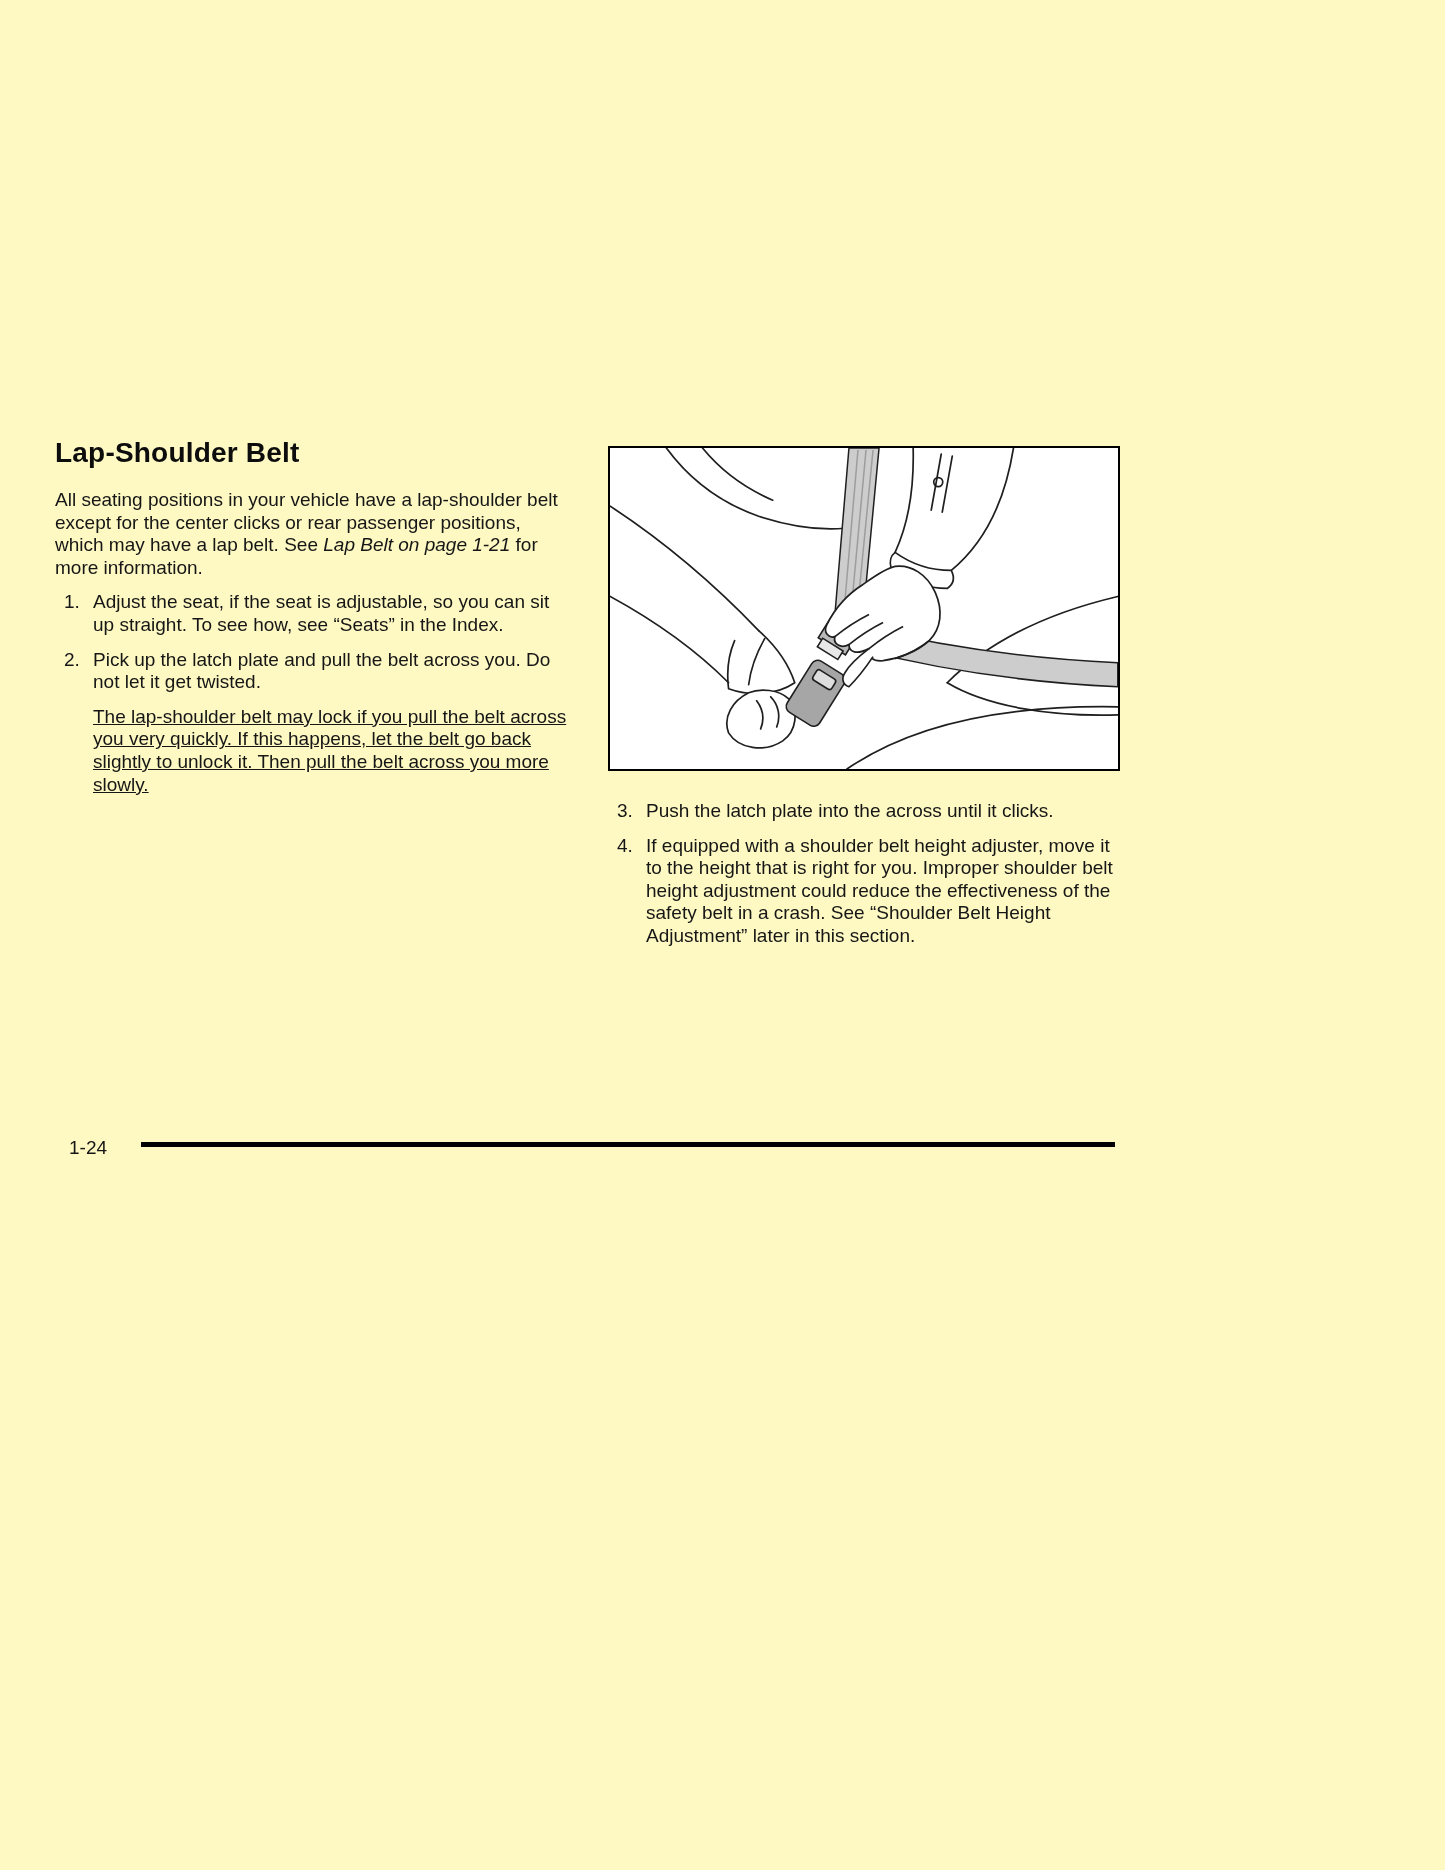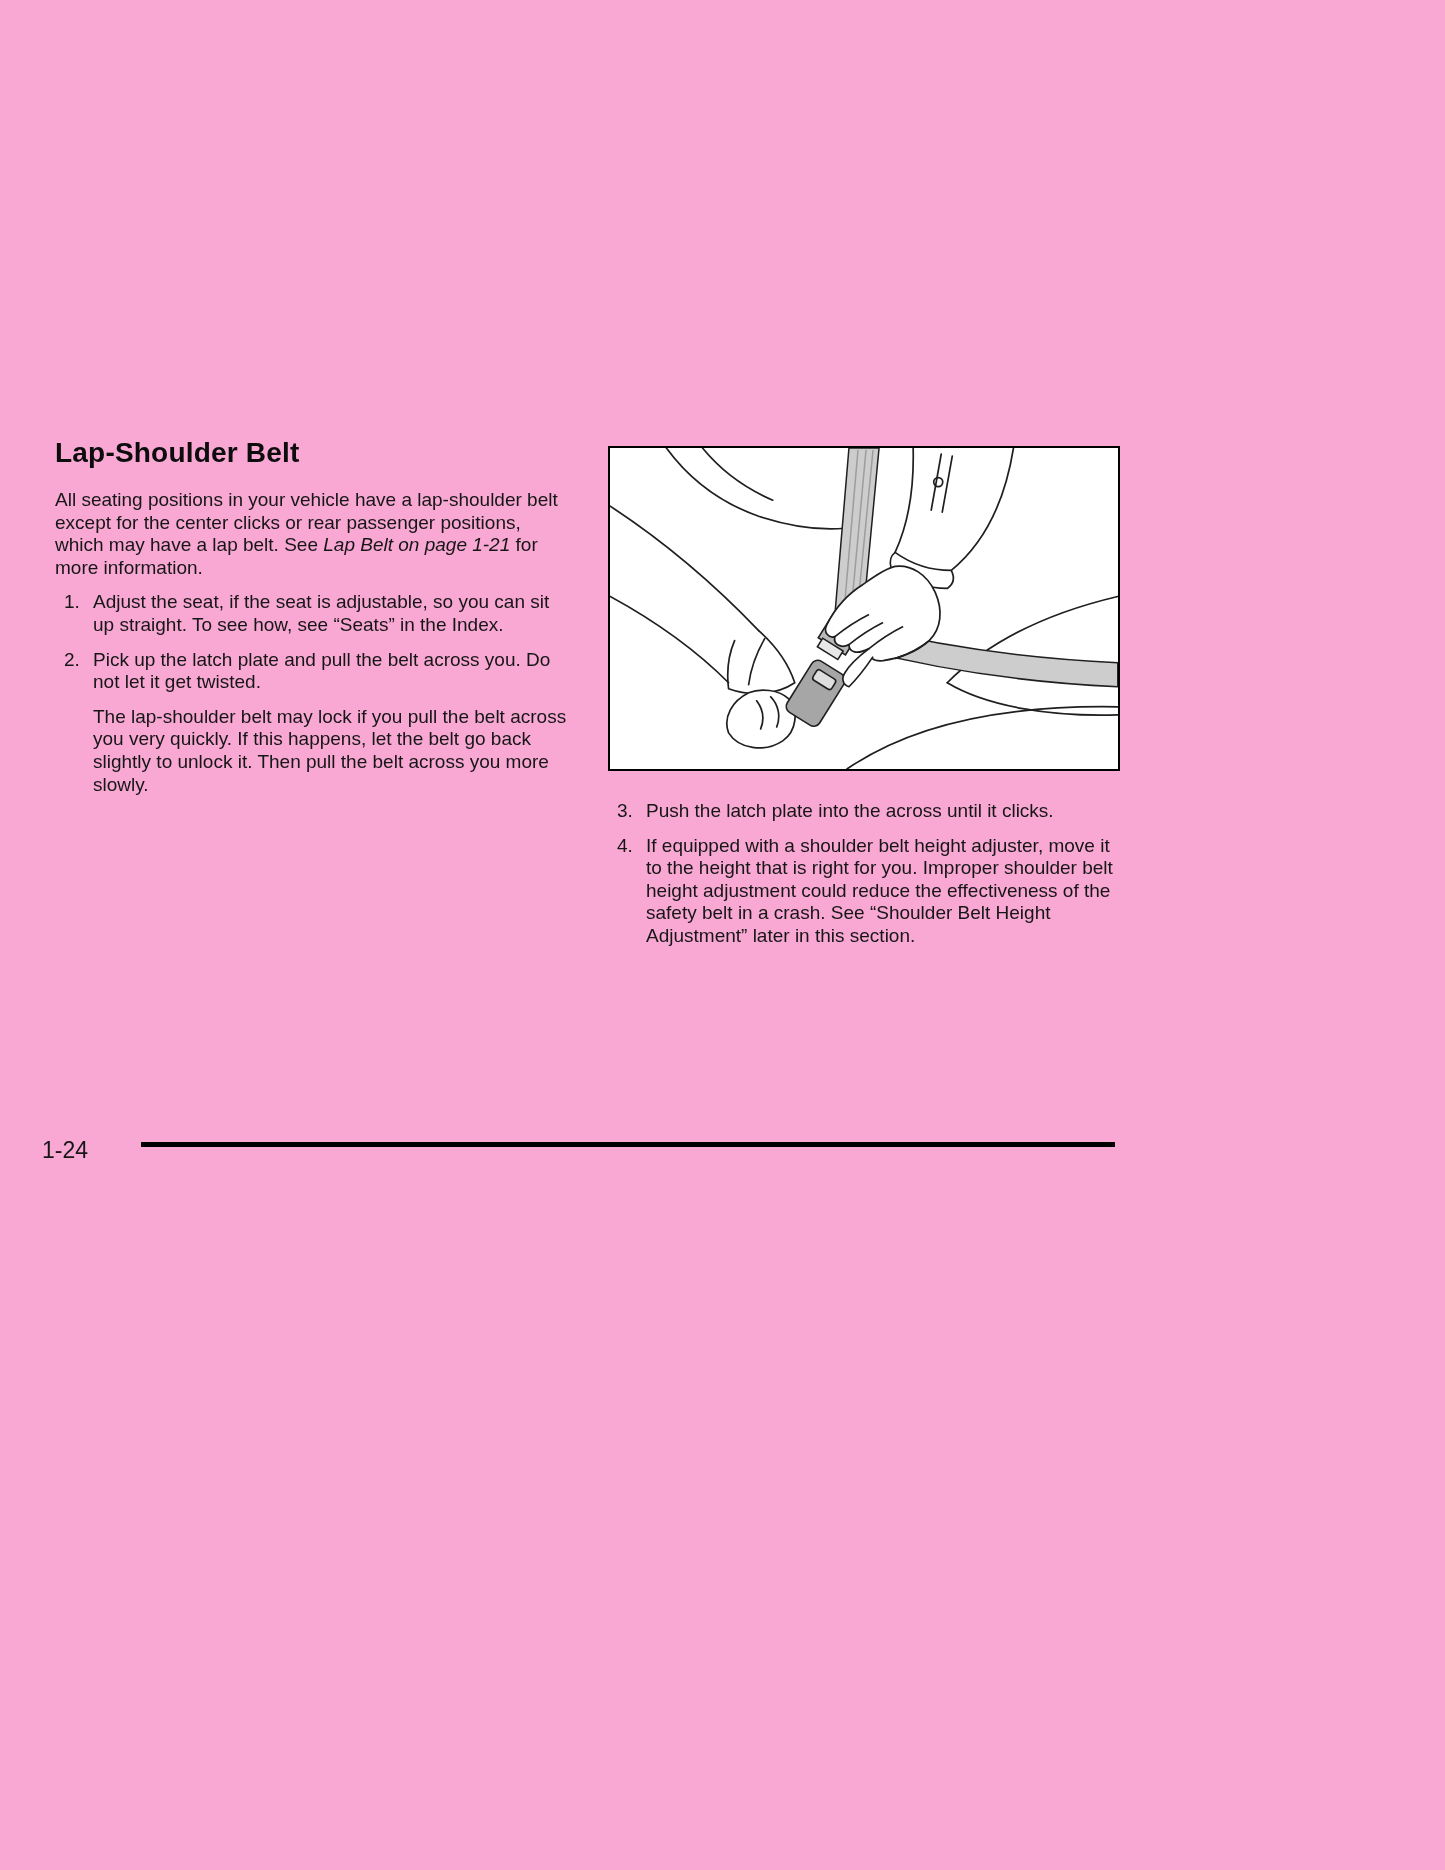--- a/index.html
+++ b/index.html
@@ -4,48 +4,48 @@
 <style>
   * { box-sizing: border-box; }
   html, body { margin: 0; padding: 0; }
   body {
     width: 1445px; height: 1870px;
     background: #ffffff;
     font-family: "Liberation Sans", "DejaVu Sans", sans-serif;
     color: #161616;
     -webkit-font-smoothing: antialiased;
   }
-  .page { position: relative; width: 1445px; height: 1870px; background: #f9a8d4; overflow: hidden; }
+  .page { position: relative; width: 1445px; height: 1870px; background: #fef9c3; overflow: hidden; }
 
   .col { position: absolute; font-size: 19px; line-height: 22.6px; }
   .col-left  { left: 55px;  top: 437px; width: 516px; }
   .col-right { left: 608px; top: 446px; width: 512px; }
 
   h1.title {
     margin: 0 0 21px 0;
     font-size: 28px; line-height: 31px;
     font-weight: bold; letter-spacing: 0.2px; color: #0d0d0d;
   }
   .para { margin: 0 0 12px 0; }
   .italic { font-style: italic; }
 
   .list-item { display: flex; margin: 0 0 12px 0; padding-left: 9px; }
   .list-item .num { width: 29px; flex: none; }
   .list-item .li-body { flex: 1; }
-  .sub-para { margin: 0 0 12px 0; padding-left: 38px; }
+  .sub-para { margin: 0 0 12px 0; padding-left: 38px; text-decoration: underline; }
 
   .figure {
     width: 512px; height: 325px;
     border: 2.5px solid #000;
     background: #ffffff;
     margin: 0 0 29px 0;
   }
   .figure svg { width: 100%; height: 100%; display: block; }
 
-  .footer-pagenum { position: absolute; left: 42px; top: 1137px; font-size: 23px; }
+  .footer-pagenum { position: absolute; left: 69px; top: 1137px; font-size: 19px; }
   .footer-rule { position: absolute; left: 141px; top: 1142px; width: 974px; height: 4.5px; background: #000; }
 </style>
 </head>
 <body>
 
 <div class="page">
 
   <div class="col col-left">
     <h1 class="title">Lap-Shoulder Belt</h1>
 

